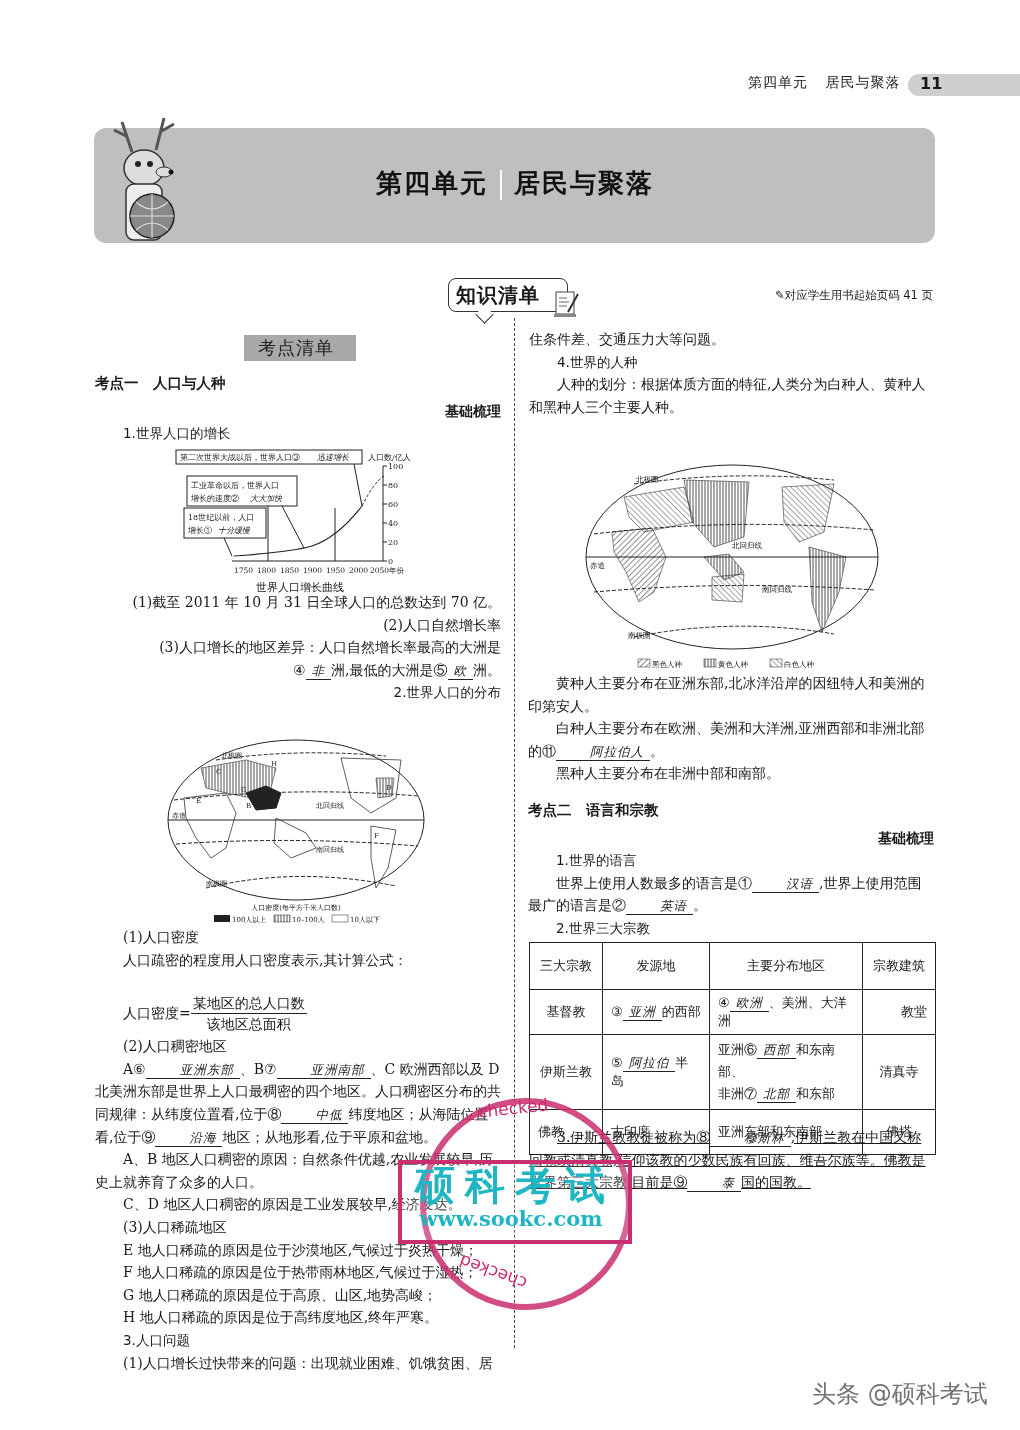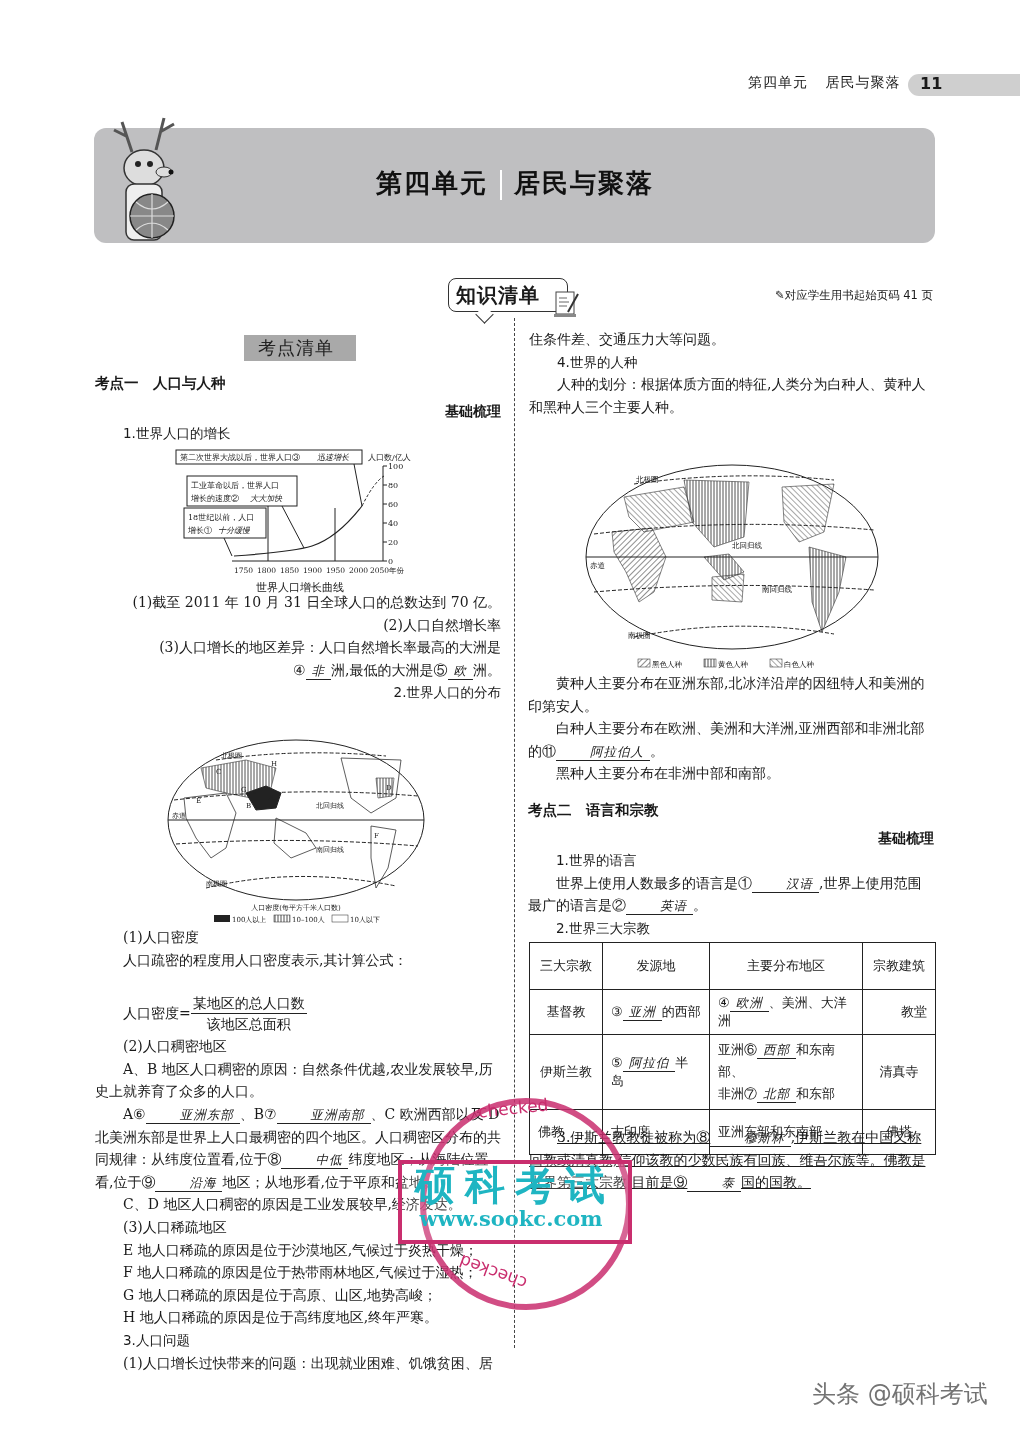--- a/index.html
+++ b/index.html
@@ -215,22 +215,22 @@
   <p class="ind">(1)人口密度</p>
   <p class="ind2">人口疏密的程度用人口密度表示,其计算公式：</p>
   <div class="ind2" style="display:flex;align-items:center;height:44px;">
     <span>人口密度=</span>
     <span style="display:inline-flex;flex-direction:column;align-items:center;line-height:20px;">
       <span style="border-bottom:1px solid #222;padding:0 2px">某地区的总人口数</span>
       <span>该地区总面积</span>
     </span>
   </div>
   <p class="ind">(2)人口稠密地区</p>
+  <p class="ind"><span>A⑥</span><span class="blank">亚洲东部</span><span>、B⑦</span><span class="blank">亚洲南部</span><span>、C 欧洲西部以及 D 北美洲</span><span>东部是世界上人口最稠密的四个地区。人口稠密区分布的共同规律：从纬度位置看,位于⑧</span><span class="blank">中低</span><span>纬度地区；从海陆位置看,位于⑨</span><span class="blank">沿海</span><span>地区；从地形看,位于平原和盆地。</span></p>
   <p class="ind">A、B 地区人口稠密的原因：自然条件优越,农业发展较早,历史上就养育了众多的人口。</p>
-  <p class="ind"><span>A⑥</span><span class="blank">亚洲东部</span><span>、B⑦</span><span class="blank">亚洲南部</span><span>、C 欧洲西部以及 D 北美洲</span><span>东部是世界上人口最稠密的四个地区。人口稠密区分布的共同规律：从纬度位置看,位于⑧</span><span class="blank">中低</span><span>纬度地区；从海陆位置看,位于⑨</span><span class="blank">沿海</span><span>地区；从地形看,位于平原和盆地。</span></p>
   <p class="ind">C、D 地区人口稠密的原因是工业发展较早,经济发达。</p>
   <p class="ind">(3)人口稀疏地区</p>
   <p class="ind2">E 地人口稀疏的原因是位于沙漠地区,气候过于炎热干燥；</p>
   <p class="ind2">F 地人口稀疏的原因是位于热带雨林地区,气候过于湿热；</p>
   <p class="ind2">G 地人口稀疏的原因是位于高原、山区,地势高峻；</p>
   <p class="ind2">H 地人口稀疏的原因是位于高纬度地区,终年严寒。</p>
   <p class="h-num">3.人口问题</p>
   <p class="ind2">(1)人口增长过快带来的问题：出现就业困难、饥饿贫困、居</p>
 </div>
 

